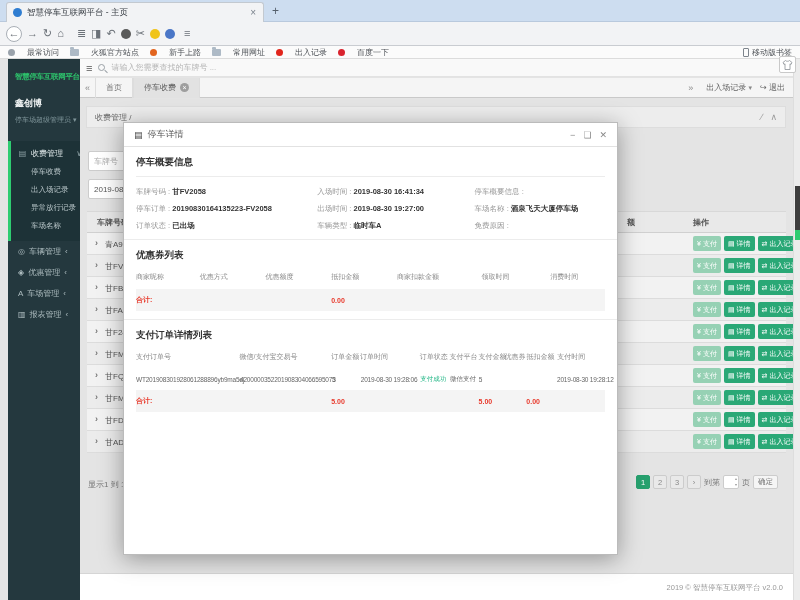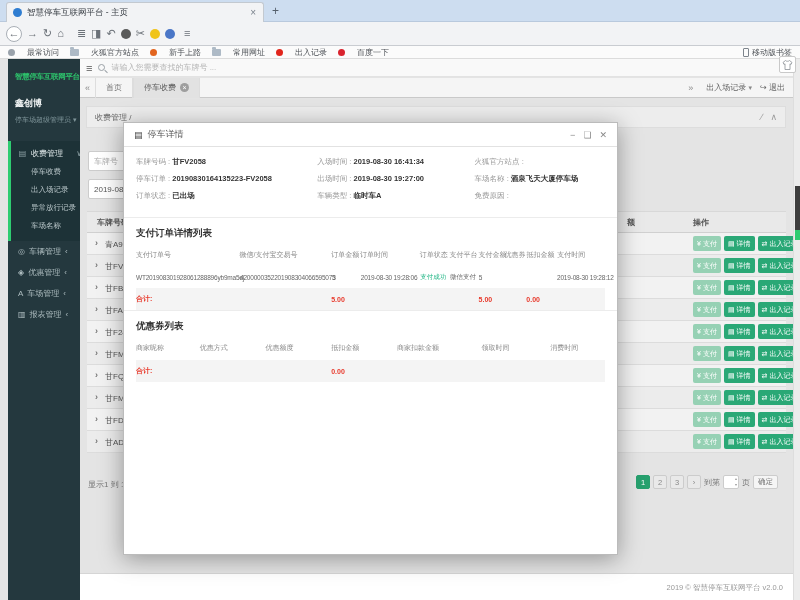--- a/index.html
+++ b/index.html
@@ -489,36 +489,59 @@
       <span class="m-ico">▤</span>
       <span class="m-title">停车详情</span>
       <span class="m-ctrl">
         <span>−</span>
         <span>❏</span>
         <span>✕</span>
       </span>
     </div>
     <div class="m-body">
 
+      <div class="m-sec-title">停车概要信息</div>
 
       <div class="fields">
         <div class="fcol fcol1">
           <span class="frow"><span>车牌号码 :</span> <b>甘FV2058</b></span>
           <span class="frow"><span>停车订单 :</span> <b>20190830164135223-FV2058</b></span>
           <span class="frow"><span>订单状态 :</span> <b>已出场</b></span>
         </div>
         <div class="fcol fcol2">
           <span class="frow"><span>入场时间 :</span> <b>2019-08-30 16:41:34</b></span>
           <span class="frow"><span>出场时间 :</span> <b>2019-08-30 19:27:00</b></span>
           <span class="frow"><span>车辆类型 :</span> <b>临时车A</b></span>
         </div>
         <div class="fcol fcol3">
-          <span class="frow"><span>火狐官方站点 :</span> <b></b></span>
+          <span class="frow"><span>停车概要信息 :</span> <b></b></span>
           <span class="frow"><span>车场名称 :</span> <b>酒泉飞天大厦停车场</b></span>
           <span class="frow"><span>免费原因 :</span> <b></b></span>
+        </div>
+      </div>
+
+      <div class="m-sec-top">
+        <div class="m-sec-title" style="border-bottom:none; padding-bottom:2px;">优惠券列表</div>
+        <div class="mt-h">
+          <span class="cell cc0">商家昵称</span>
+          <span class="cell cc1">优惠方式</span>
+          <span class="cell cc2">优惠额度</span>
+          <span class="cell cc3">抵扣金额</span>
+          <span class="cell cc4">商家扣款金额</span>
+          <span class="cell cc5">领取时间</span>
+          <span class="cell cc6">消费时间</span>
+        </div>
+        <div class="mt-r total">
+          <span class="cell cc0 red">合计:</span>
+          <span class="cell cc1"></span>
+          <span class="cell cc2"></span>
+          <span class="cell cc3 red">0.00</span>
+          <span class="cell cc4"></span>
+          <span class="cell cc5"></span>
+          <span class="cell cc6"></span>
         </div>
       </div>
 
       <div class="m-sec-top" style="margin-top:8px;">
         <div class="m-sec-title" style="border-bottom:none; padding-bottom:2px;">支付订单详情列表</div>
         <div class="mt-h">
           <span class="cell pc0">支付订单号</span>
           <span class="cell pc1">微信/支付宝交易号</span>
           <span class="cell pc2">订单金额</span>
           <span class="cell pc3">订单时间</span>
@@ -548,38 +571,16 @@
           <span class="cell pc3"></span>
           <span class="cell pc4"></span>
           <span class="cell pc5"></span>
           <span class="cell pc6 red">5.00</span>
           <span class="cell pc7"></span>
           <span class="cell pc8 red">0.00</span>
           <span class="cell pc9"></span>
         </div>
       </div>
 
-      <div class="m-sec-top">
-        <div class="m-sec-title" style="border-bottom:none; padding-bottom:2px;">优惠券列表</div>
-        <div class="mt-h">
-          <span class="cell cc0">商家昵称</span>
-          <span class="cell cc1">优惠方式</span>
-          <span class="cell cc2">优惠额度</span>
-          <span class="cell cc3">抵扣金额</span>
-          <span class="cell cc4">商家扣款金额</span>
-          <span class="cell cc5">领取时间</span>
-          <span class="cell cc6">消费时间</span>
-        </div>
-        <div class="mt-r total">
-          <span class="cell cc0 red">合计:</span>
-          <span class="cell cc1"></span>
-          <span class="cell cc2"></span>
-          <span class="cell cc3 red">0.00</span>
-          <span class="cell cc4"></span>
-          <span class="cell cc5"></span>
-          <span class="cell cc6"></span>
-        </div>
-      </div>
-
     </div>
   </div>
 
 </div>
 
 </body></html>

